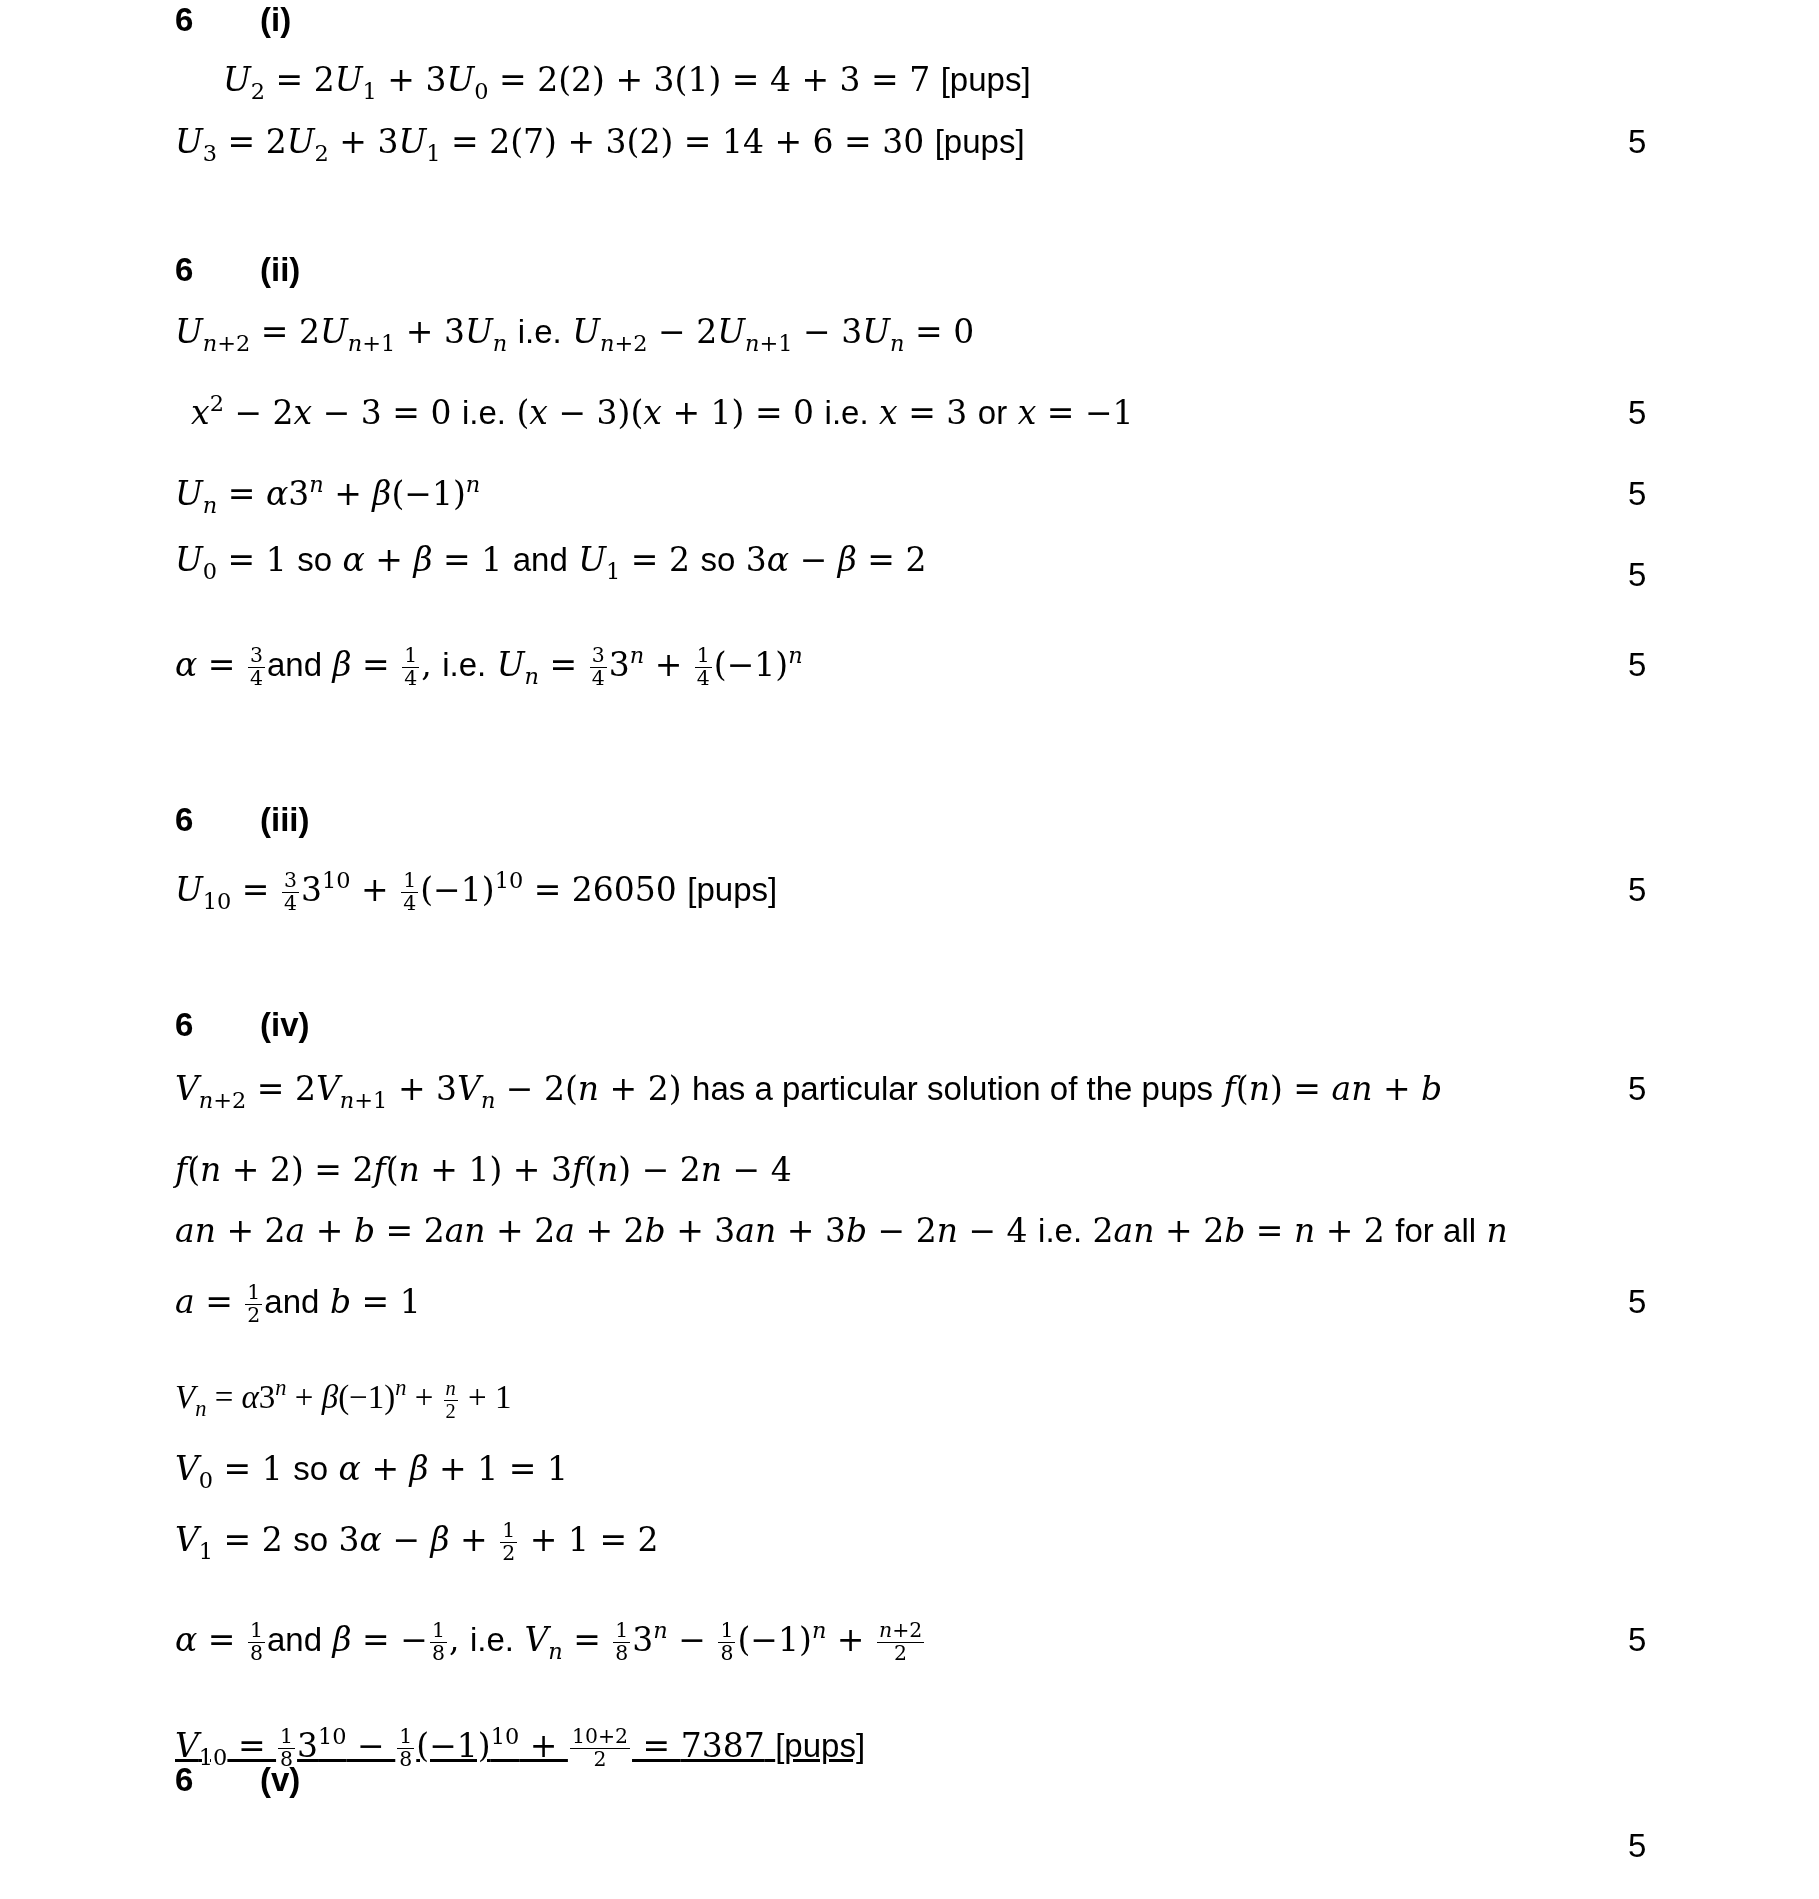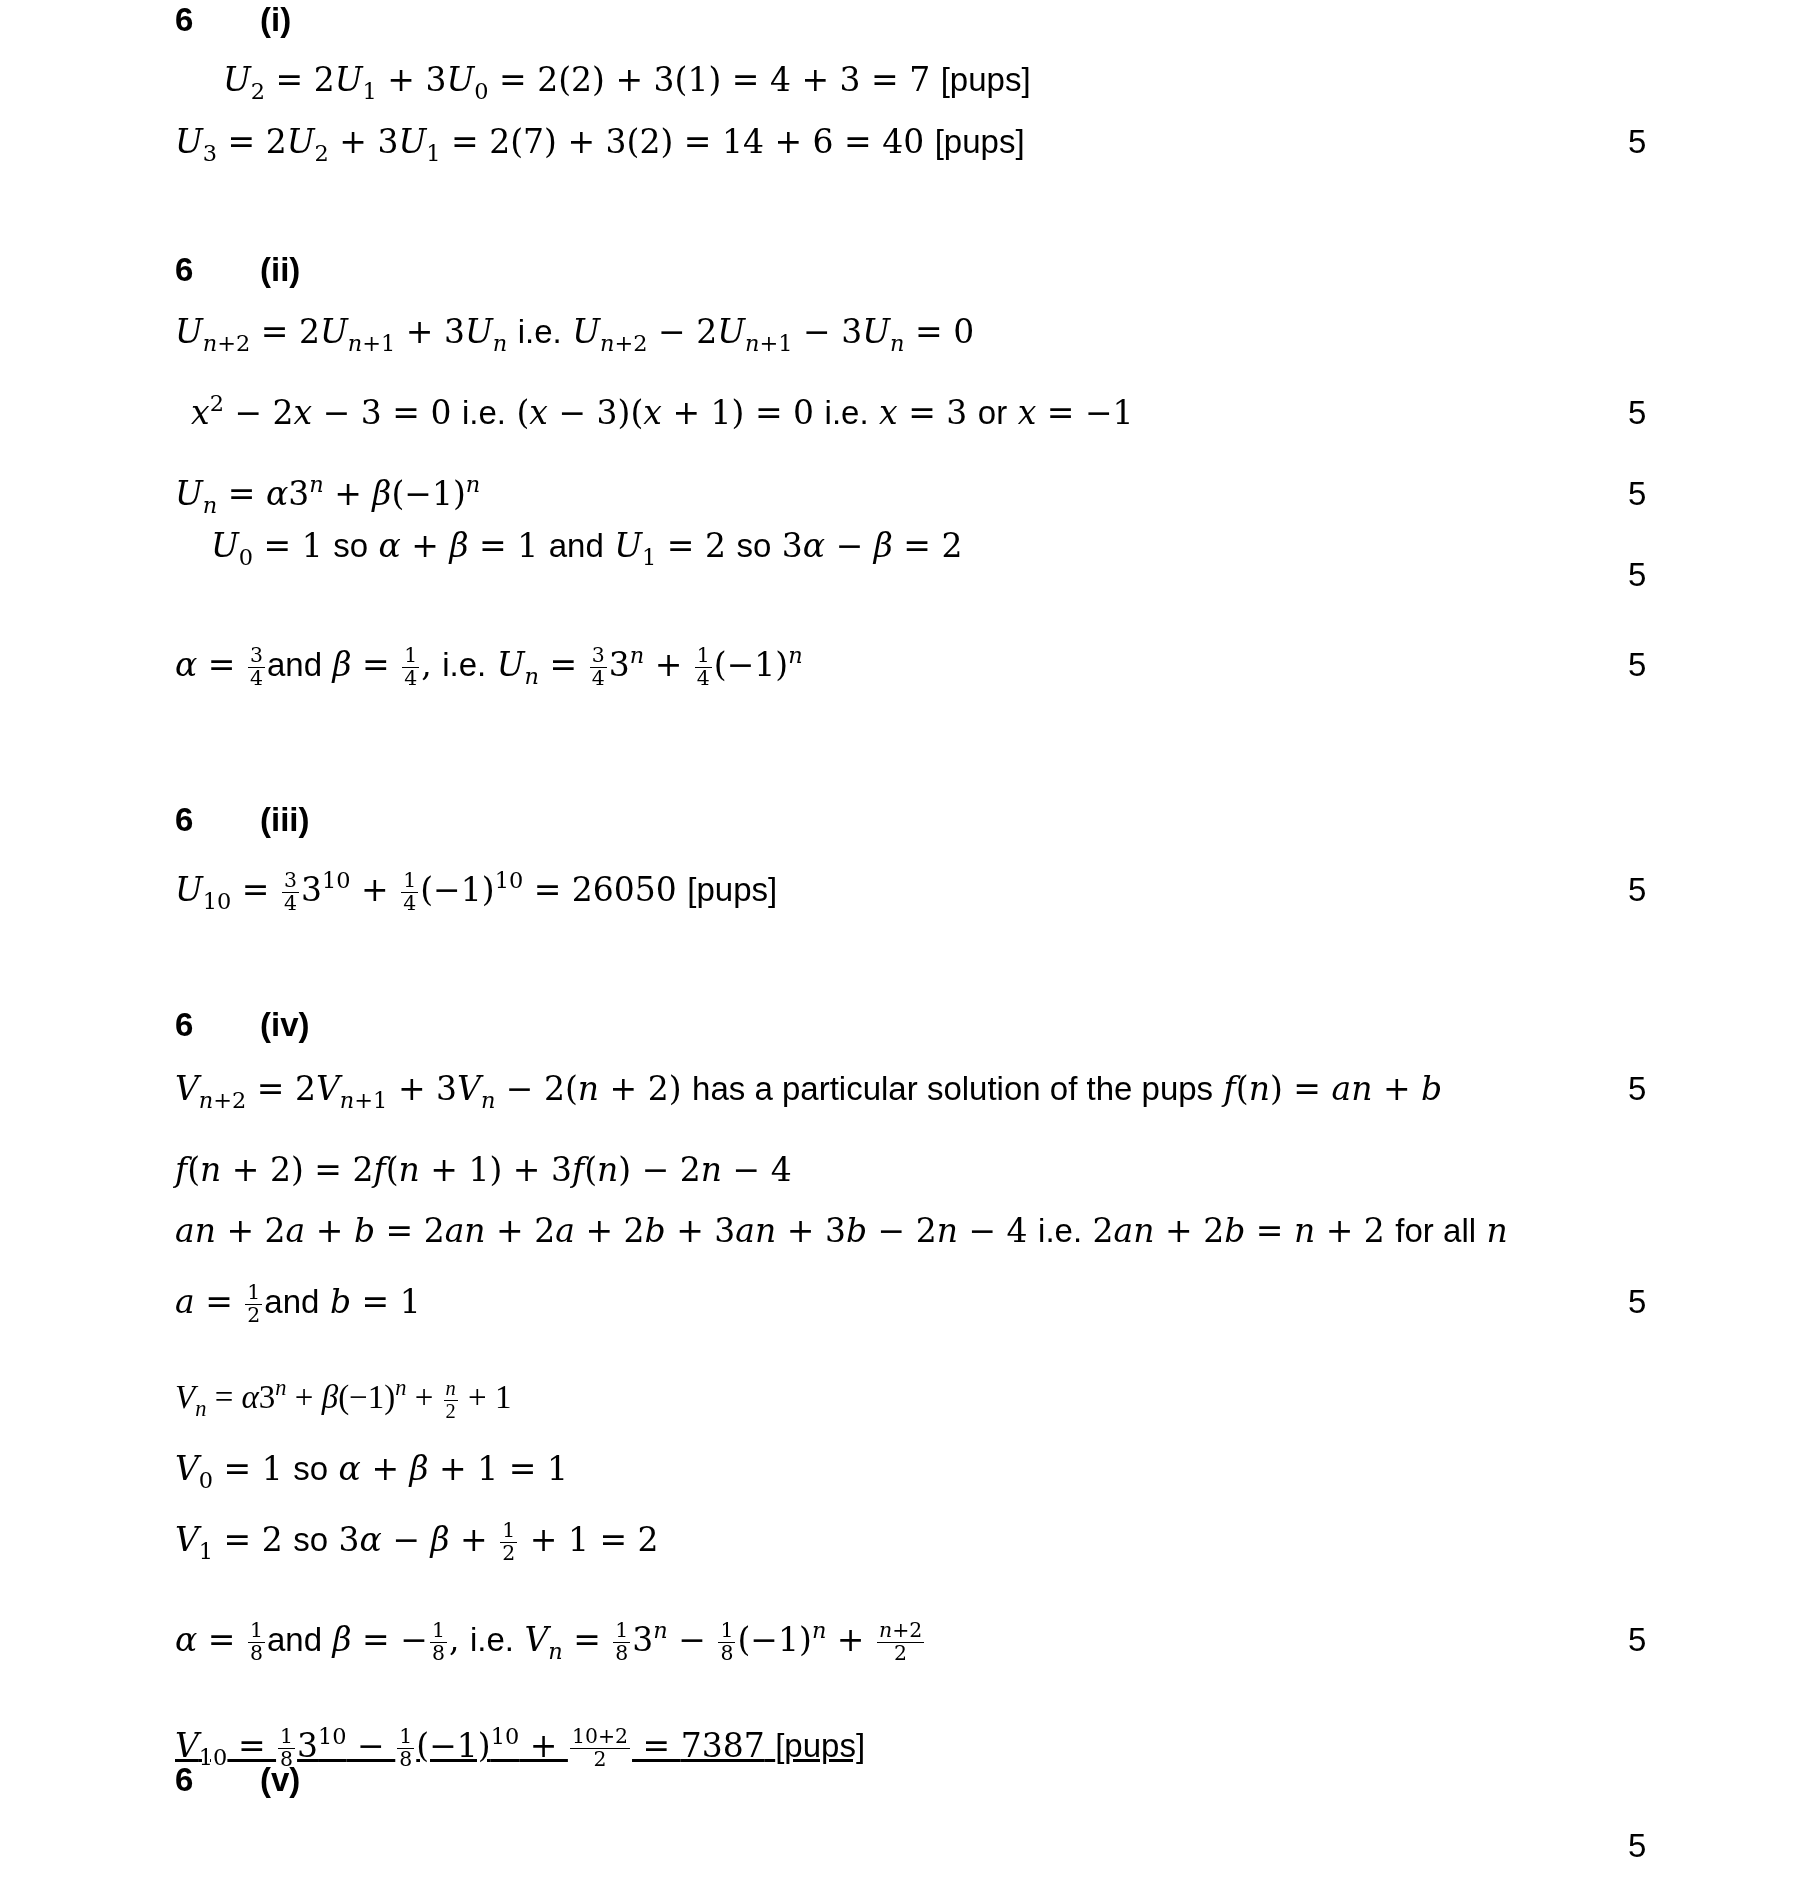--- a/index.html
+++ b/index.html
@@ -36,40 +36,40 @@
 <body>
 
 <div class="head" style="top:0px;">
   <span>6</span>
   <span class="part">(i)</span>
 </div>
 <div class="line" style="top:60px;margin-left:48px;">
   <i>U</i><sub>2</sub> = 2<i>U</i><sub>1</sub> + 3<i>U</i><sub>0</sub> = 2(2) + 3(1) = 4 + 3 = <span>7</span> <span class="t">[pups]</span>
 </div>
 <div class="line" style="top:122px;">
-  <i>U</i><sub>3</sub> = 2<i>U</i><sub>2</sub> + 3<i>U</i><sub>1</sub> = 2(7) + 3(2) = 14 + 6 = <span>40</span> <span class="t">[pups]</span>
+  <i>U</i><sub>3</sub> = 2<i>U</i><sub>2</sub> + 3<i>U</i><sub>1</sub> = 2(7) + 3(2) = 14 + 6 = <span>30</span> <span class="t">[pups]</span>
 </div>
 <div class="mark" style="top:122px;">5</div>
 
 <div class="head" style="top:250px;">
   <span>6</span>
   <span class="part">(ii)</span>
 </div>
 <div class="line" style="top:312px;">
   <i>U</i><sub><i>n</i>+2</sub> = 2<i>U</i><sub><i>n</i>+1</sub> + 3<i>U</i><sub><i>n</i></sub> <span class="t">i.e.</span> <i>U</i><sub><i>n</i>+2</sub> − 2<i>U</i><sub><i>n</i>+1</sub> − 3<i>U</i><sub><i>n</i></sub> = 0
 </div>
 <div class="line" style="top:393px;margin-left:16px;">
   <i>x</i><sup>2</sup> − 2<i>x</i> − 3 = 0 <span class="t">i.e.</span> (<i>x</i> − 3)(<i>x</i> + 1) = 0 <span class="t">i.e.</span> <i>x</i> = 3 <span class="t">or</span> <i>x</i> = −1
 </div>
 <div class="mark" style="top:393px;">5</div>
 <div class="line" style="top:474px;">
   <i>U</i><sub><i>n</i></sub> = <i>α</i>3<sup><i>n</i></sup> + <i>β</i>(−1)<sup><i>n</i></sup>
 </div>
 <div class="mark" style="top:474px;">5</div>
-<div class="line" style="top:526px;margin-left:36px;">
+<div class="line" style="top:540px;">
   <i>U</i><sub>0</sub> = 1 <span class="t">so</span> <i>α</i> + <i>β</i> = 1 <span class="t">and</span> <i>U</i><sub>1</sub> = 2 <span class="t">so</span> 3<i>α</i> − <i>β</i> = 2
 </div>
 <div class="mark" style="top:555px;">5</div>
 <div class="line" style="top:645px;">
   <i>α</i> = <span class="frac"><span class="num">3</span><span>4</span></span><span class="t">and</span> <i>β</i> = <span class="frac"><span class="num">1</span><span>4</span></span>, <span class="t">i.e.</span> <i>U</i><sub><i>n</i></sub> = <span class="frac"><span class="num">3</span><span>4</span></span>3<sup><i>n</i></sup> + <span class="frac"><span class="num">1</span><span>4</span></span>(−1)<sup><i>n</i></sup>
 </div>
 <div class="mark" style="top:645px;">5</div>
 
 <div class="head" style="top:800px;">
   <span>6</span>

